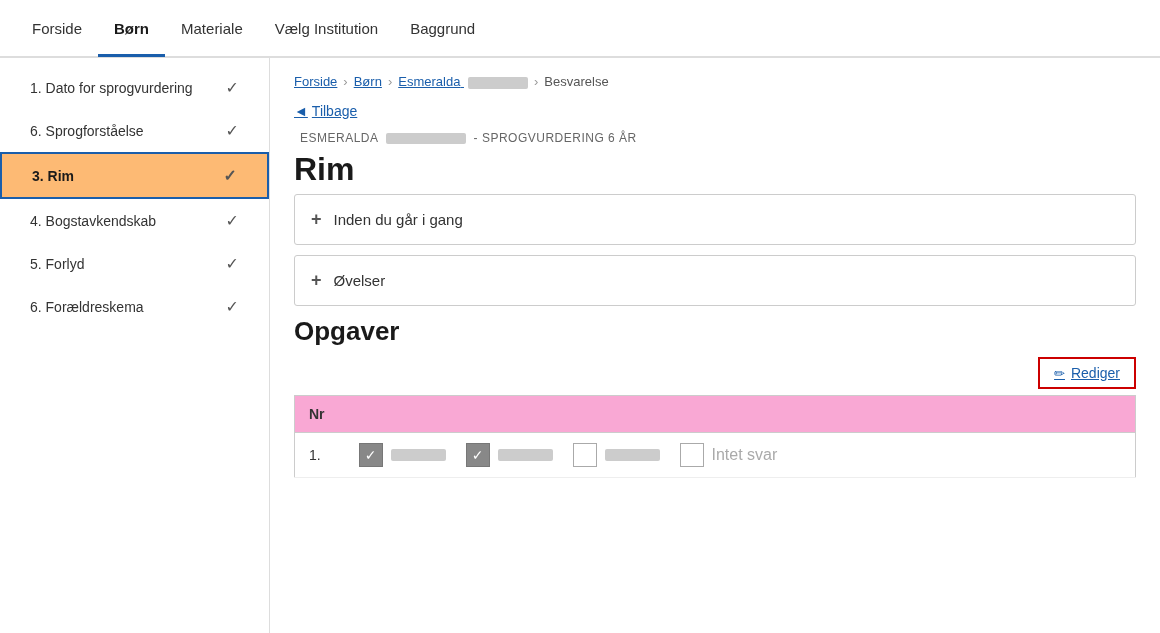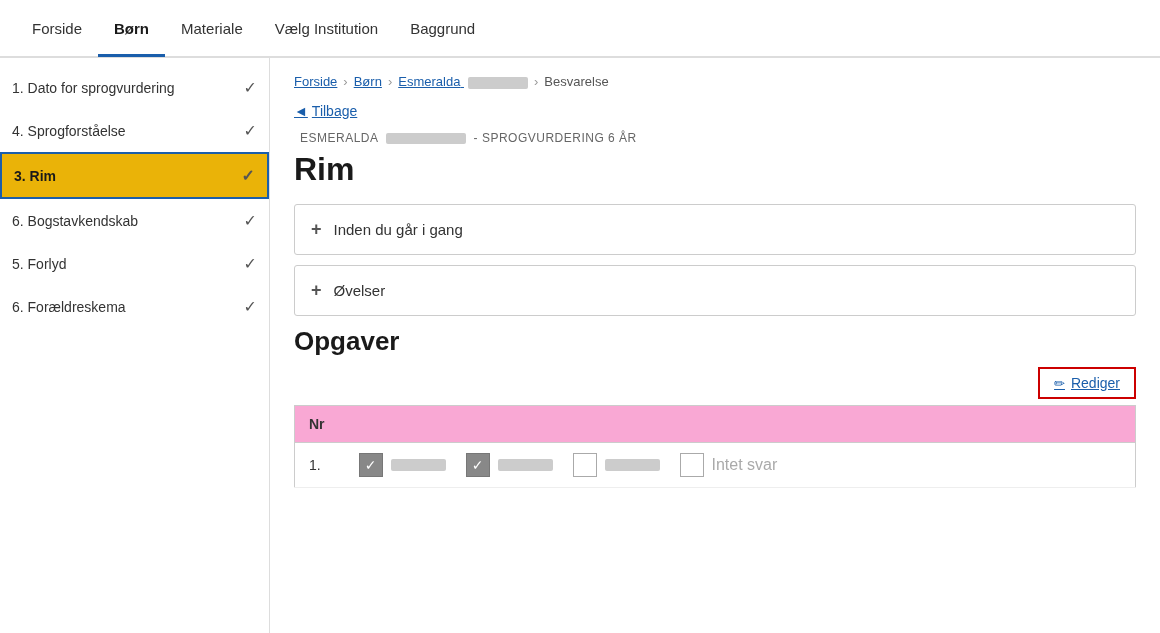--- a/index.html
+++ b/index.html
@@ -45,28 +45,28 @@
     .sidebar {
       width: 270px;
       border-right: 1px solid #ddd;
       padding-top: 8px;
       flex-shrink: 0;
     }
     .sidebar-item {
       display: flex;
       align-items: center;
       justify-content: space-between;
-      padding: 12px 12px;
+      padding: 12px 30px;
       cursor: pointer;
       font-size: 14px;
       color: #333;
     }
     .sidebar-item.active {
       border: 2px solid #1a5eab;
-      background: #eab308;
+      background: #fdba74;
       color: #1a1a1a;
       font-weight: bold;
     }
     .sidebar-item .checkmark {
       color: #555;
       font-size: 16px;
     }
 
     
     .content {
@@ -117,21 +117,21 @@
       margin-bottom: 6px;
       text-transform: uppercase;
       margin-left: 6px;
     }
 
     
     .page-title {
       font-size: 32px;
       font-weight: bold;
       color: #1a1a1a;
-      margin-bottom: 16px;
+      margin-bottom: 6px;
     }
 
     
     .accordion-item {
       border: 1px solid #ccc;
       border-radius: 3px;
       margin-bottom: 10px;
       padding: 14px 16px;
       display: flex;
       align-items: center;
@@ -262,29 +262,29 @@
 </nav>
 
 <div class="main-layout">
 
   <aside class="sidebar">
     <div class="sidebar-item">
       <span>1. Dato for sprogvurdering</span>
       <span class="checkmark">✓</span>
     </div>
     <div class="sidebar-item">
-      <span>4. Sprogforståelse</span>
+      <span>6. Sprogforståelse</span>
       <span class="checkmark">✓</span>
     </div>
     <div class="sidebar-item active">
       <span>3. Rim</span>
       <span class="checkmark">✓</span>
     </div>
     <div class="sidebar-item">
-      <span>6. Bogstavkendskab</span>
+      <span>4. Bogstavkendskab</span>
       <span class="checkmark">✓</span>
     </div>
     <div class="sidebar-item">
       <span>5. Forlyd</span>
       <span class="checkmark">✓</span>
     </div>
     <div class="sidebar-item">
       <span>6. Forældreskema</span>
       <span class="checkmark">✓</span>
     </div>

